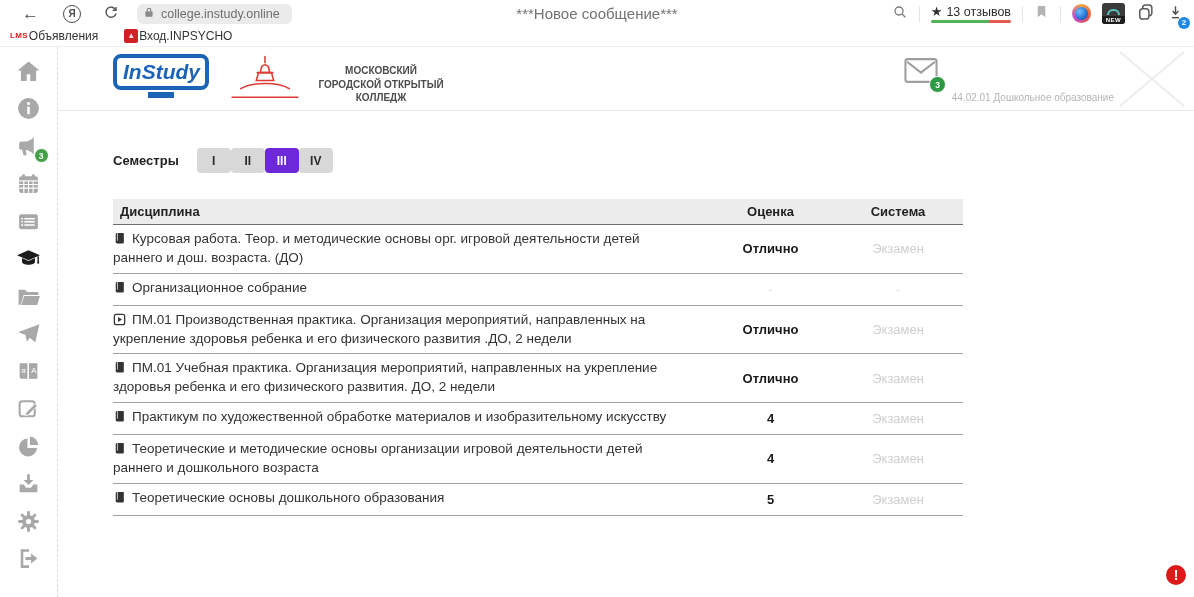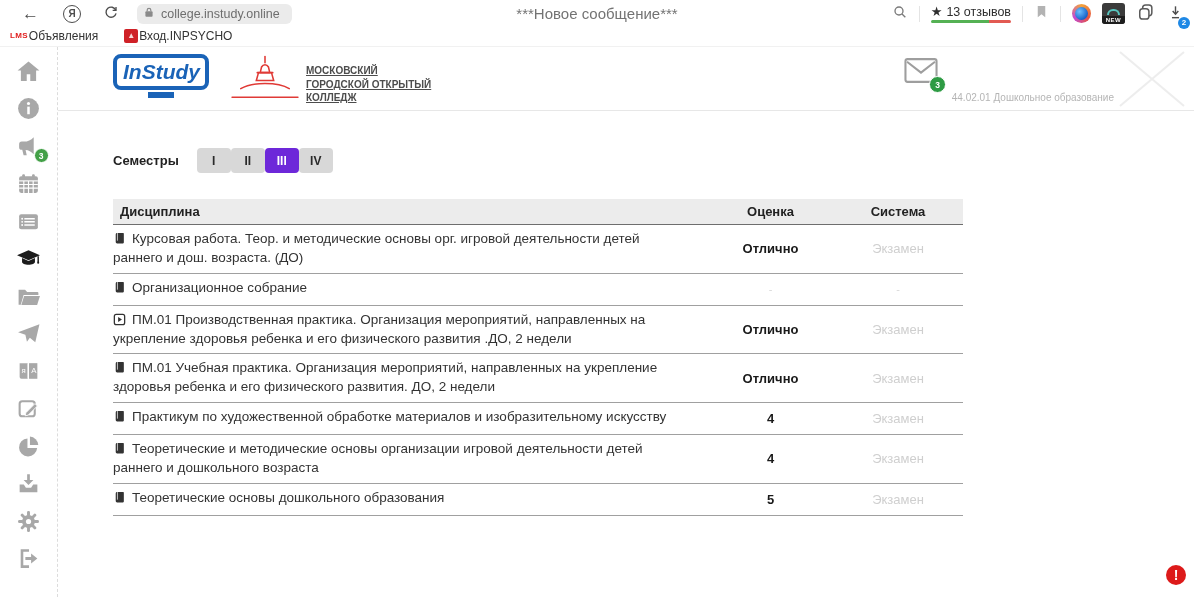--- a/index.html
+++ b/index.html
@@ -63,22 +63,22 @@
             font-size:8.5px; font-weight:bold; display:flex; align-items:center; justify-content:center; }
 
   .content { position:relative; flex:1; }
 
   .app-header { position:relative; height:64px; border-bottom:1px solid #e7e7e7; }
   .brandbox { position:absolute; left:55px; top:7px; width:96px; text-align:center; }
   .brandbox .scr { border:4px solid #1a63b7; border-radius:8px; padding:2px 6px;
                    font-size:21px; font-weight:bold; font-style:italic; color:#1a63b7; }
   .brandbox .stand { width:26px; height:6px; background:#1a63b7; margin:2px auto 0; }
   .kremlin { position:absolute; left:168px; top:6px; width:78px; height:54px; }
-  .college { position:absolute; left:248px; top:17px; width:150px; 
-             font-size:10px; line-height:1.35; color:#4c4c4c; font-weight:bold;text-decoration:underline; }
+  .college { position:absolute; left:248px; top:17px; width:150px; text-align:center;
+             font-size:10px; line-height:1.35; color:#4c4c4c; font-weight:bold; }
   .mailwrap { position:absolute; left:845px; top:9px; }
   .mailbadge { position:absolute; right:-7px; bottom:-4px; width:17px; height:17px;
                background:#2e9b44; border:1.5px solid #fff; border-radius:50%; color:#fff;
                font-size:8.5px; font-weight:bold; display:flex; align-items:center; justify-content:center; }
   .program { position:absolute; right:80px; top:45px; font-size:10px; color:#b5b5b5; }
   .ximg { position:absolute; right:6px; top:3px; }
 
   .semesters { position:absolute; left:55px; top:101px; display:flex; align-items:center; }
   .sem-label { font-size:13px; font-weight:bold; color:#222; margin-right:18px; }
   .sembtn { min-width:34px; height:25px; border:none; border-radius:4px; background:#d8d8d8;

